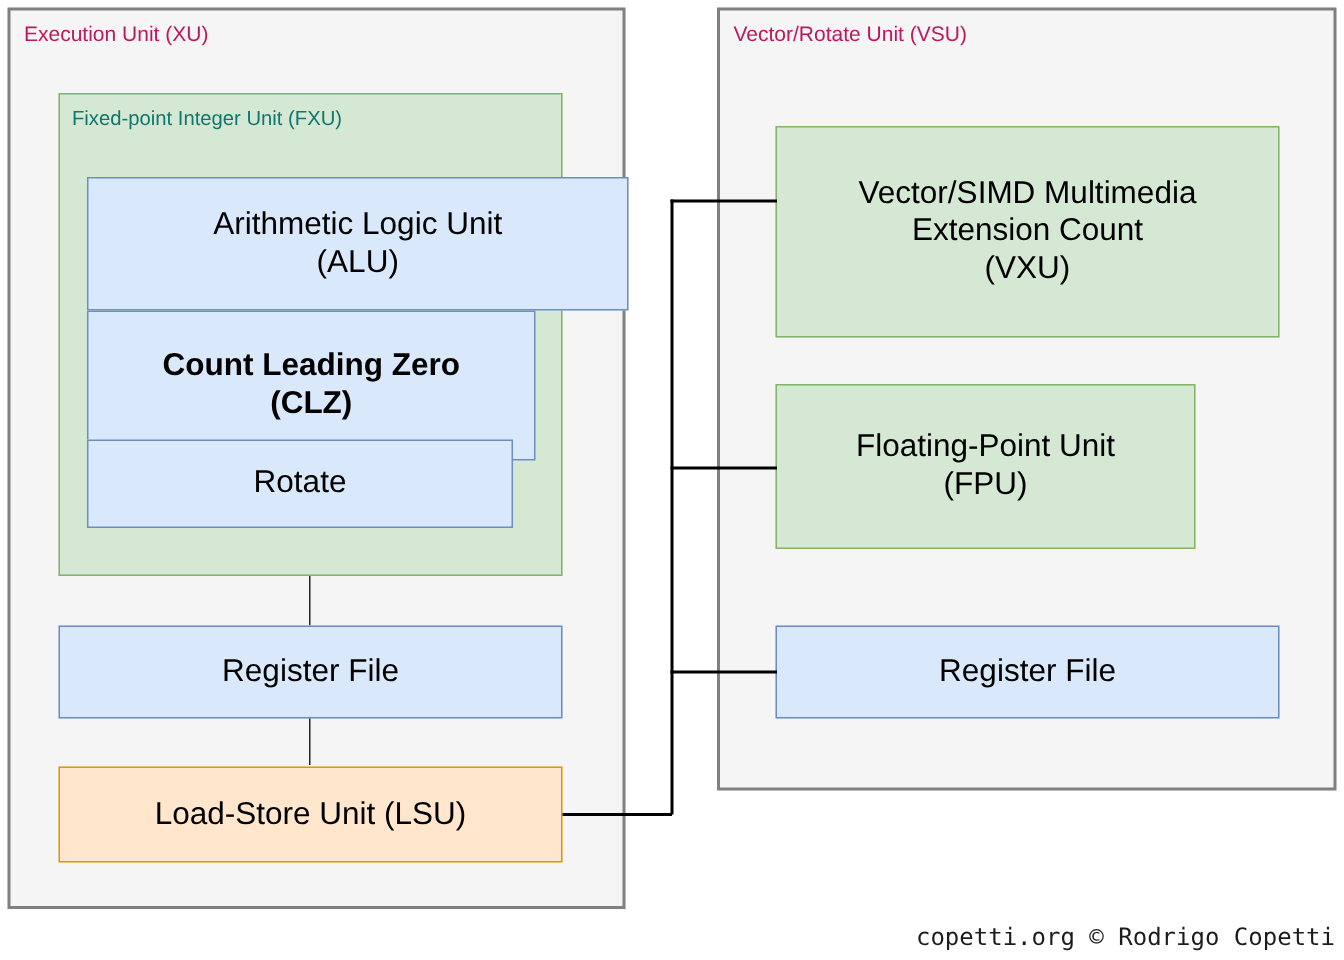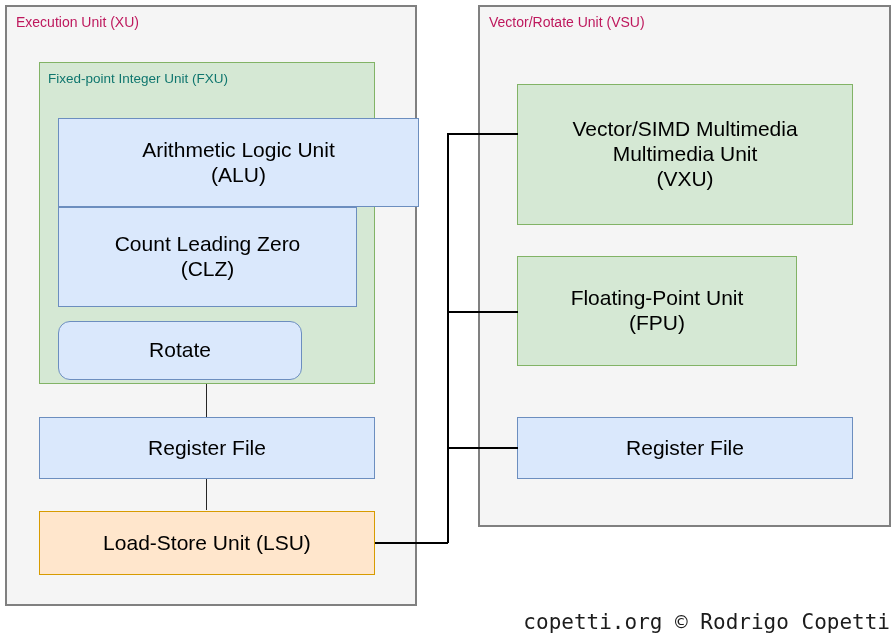--- a/index.html
+++ b/index.html
@@ -84,21 +84,21 @@
   .conn-v { width: 1.6px; }
   .conn-h { height: 1.6px; }
   .conn-thin-v { width: 1.4px; background:#262626; }
 
   
   #footer {
     position: absolute;
     right: 6px;
     bottom: 6px;
     font-family: "DejaVu Sans Mono", "Liberation Mono", monospace;
-    font-size: 21px;
+    font-size: 16px;
     color: #1c1c1c;
     letter-spacing: 0px;
     white-space: nowrap;
   }
   .t-21 { font-size: 21px; }
 </style>
 </head>
 <body>
 
 <div id="canvas">
@@ -109,26 +109,26 @@
 
   <div class="box green-group" style="left:39px; top:62px; width:336px; height:322px;">
     <div class="group-label">Fixed-point Integer Unit (FXU)</div>
   </div>
 
   <div class="box blue-box stack-top t-21" style="left:58px; top:118px; width:361px; height:89px; flex-direction:column;">
     <span>Arithmetic Logic Unit</span>
     <span>(ALU)</span>
   </div>
 
-  <div class="box blue-box stack-mid t-21" style="left:58px; top:207px; width:299px; height:100px; flex-direction:column;">
+  <div class="box blue-box stack-mid t-21" style="left:58px; top:207px; width:299px; height:100px; flex-direction:column;font-weight:bold;">
     <span>Count Leading Zero</span>
     <span>(CLZ)</span>
   </div>
 
-  <div class="box blue-box stack-bottom t-21" style="left:58px; top:321px; width:244px; height:59px;border-radius:12px;">
+  <div class="box blue-box stack-bottom t-21" style="left:58px; top:293px; width:284px; height:59px;">
     <span>Rotate</span>
   </div>
 
   <div class="conn conn-thin-v" style="left:206px; top:384px; height:33px;"></div>
 
   <div class="box blue-box t-21" style="left:39px; top:417px; width:336px; height:62px;">
     <span>Register File</span>
   </div>
 
   <div class="conn conn-thin-v" style="left:206px; top:479px; height:31px;"></div>
@@ -136,21 +136,21 @@
   <div class="box orange-box t-21" style="left:39px; top:511px; width:336px; height:64px;">
     <span>Load-Store Unit (LSU)</span>
   </div>
 
   <div class="box group-box" style="left:478px; top:5px; width:413px; height:522px;">
     <div class="group-label">Vector/Rotate Unit (VSU)</div>
   </div>
 
   <div class="box green-box t-21" style="left:517px; top:62px; width:336px; height:141px; flex-direction:column;margin-top:22px;">
     <span>Vector/SIMD Multimedia</span>
-    <span>Multimedia Unit</span>
+    <span>Extension Count</span>
     <span>(VXU)</span>
   </div>
 
   <div class="box green-box t-21" style="left:517px; top:256px; width:280px; height:110px; flex-direction:column;">
     <span>Floating-Point Unit</span>
     <span>(FPU)</span>
   </div>
 
   <div class="box blue-box t-21" style="left:517px; top:417px; width:336px; height:62px;">
     <span>Register File</span>

